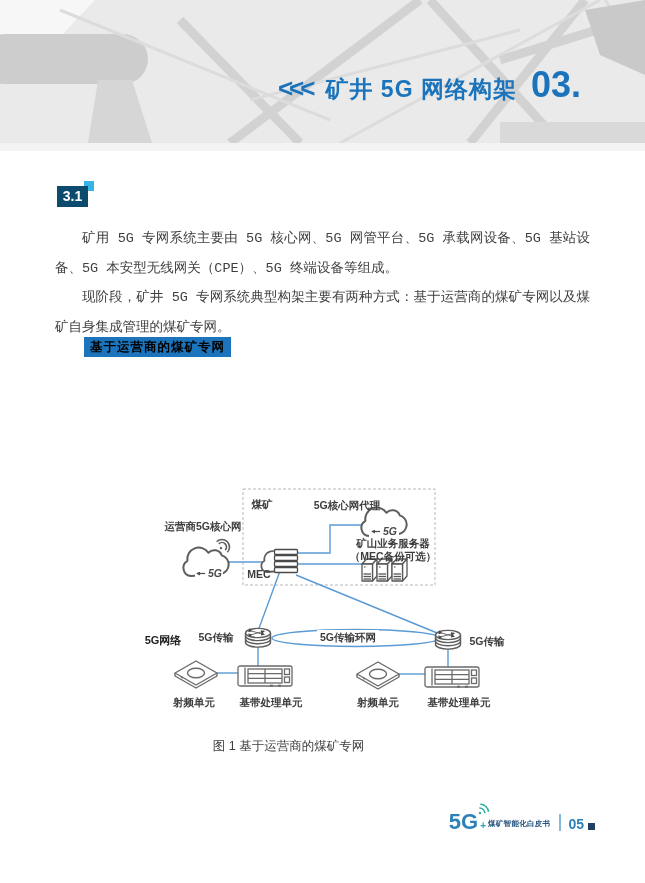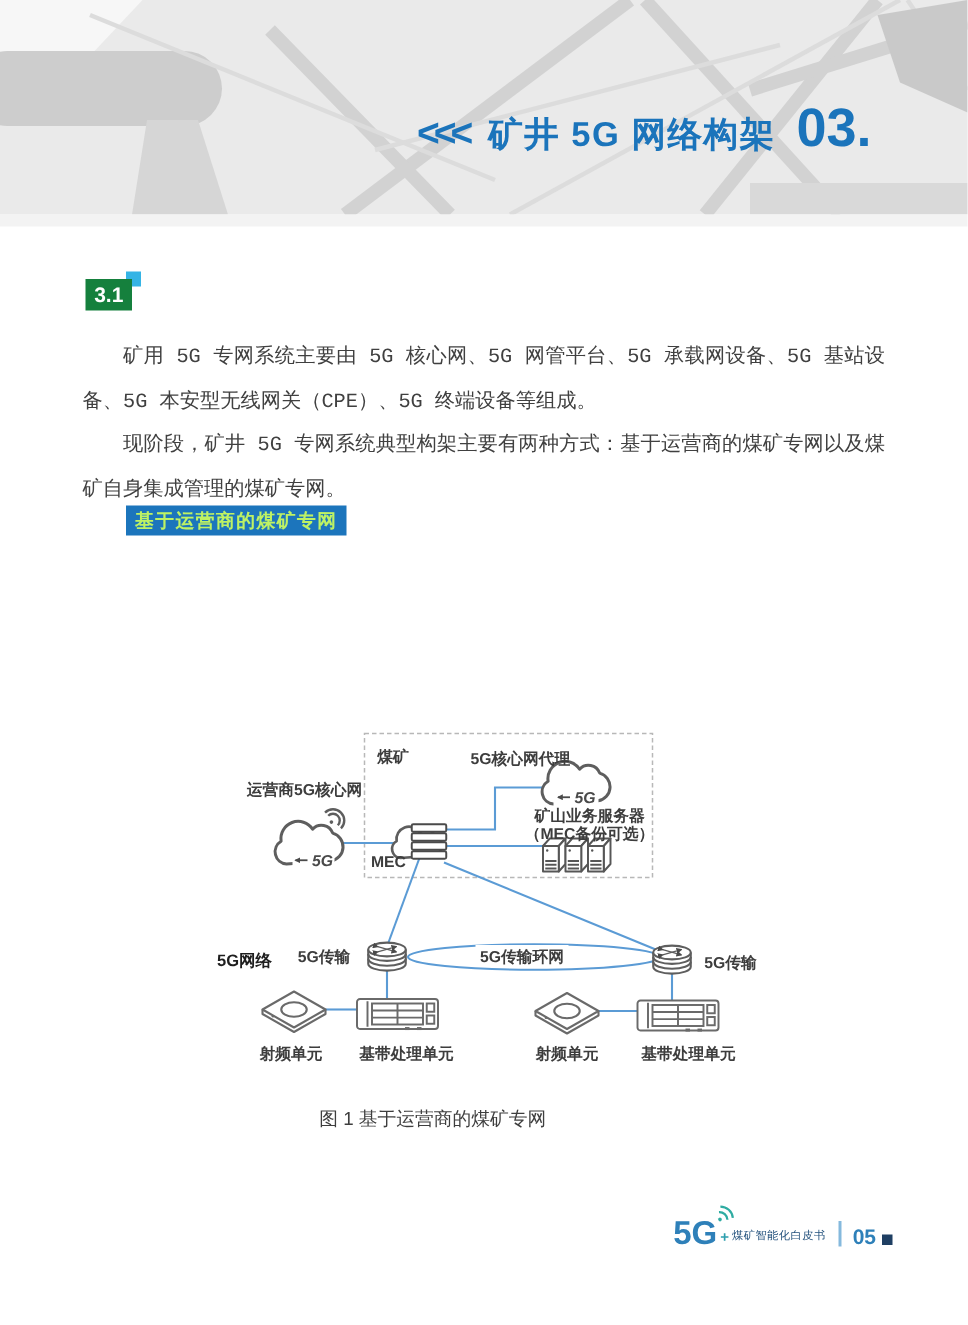--- a/index.html
+++ b/index.html
@@ -12,40 +12,40 @@
   .hero-art{position:absolute;top:0;left:0;}
   .hero-strip{position:absolute;top:143px;left:0;width:645px;height:8px;background:#f3f3f3;}
   .hero-title{position:absolute;top:64px;right:64px;display:flex;align-items:baseline;color:#1b74bb;}
   .chev{font-size:26px;font-weight:bold;letter-spacing:-4px;margin-right:14px;}
   .hero-title h1{font-size:23px;margin:0;font-weight:bold;letter-spacing:1px;color:#1b74bb;}
   .chapter{font-size:36px;font-weight:bold;margin-left:14px;}
   
   .section-head{position:absolute;top:186px;left:57px;display:flex;align-items:center;}
   .sec-num-wrap{position:relative;margin-right:13px;}
   .sec-accent{position:absolute;top:-5px;right:-6px;width:10px;height:10px;background:#35b4e5;z-index:0;}
-  .sec-num{position:relative;z-index:1;display:block;width:31px;height:21px;background:#15803d;color:#fff;
+  .sec-num{position:relative;z-index:1;display:block;width:31px;height:21px;background:#0c4a6e;color:#fff;
     font-size:14px;font-weight:bold;text-align:center;line-height:21px;}
   .section-head h2{font-size:15.5px;color:#1c4b7d;margin:0;font-weight:bold;letter-spacing:.5px;}
   
   .content{position:absolute;top:224px;left:55px;width:535px;}
   .body-para{margin:0;font-size:13.5px;line-height:29.5px;color:#404040;text-align:justify;text-indent:2em;font-family:Liberation Mono, monospace;}
-  .badge{display:table;margin:-5px 0 5px 29px;background:#1c75bc;color:#bef264;font-size:12.5px;
+  .badge{display:table;margin:-5px 0 5px 29px;background:#1c75bc;color:#000000;font-size:12.5px;
     font-weight:bold;height:20px;line-height:20px;padding:0 6px;letter-spacing:1px;}
   
   .diagram{position:absolute;top:483px;left:122px;margin:0;}
   .diagram svg text{font-family:"Liberation Sans","DejaVu Sans",sans-serif;font-size:10.5px;font-weight:600;fill:#3d3d3d;}
   .diagram svg text.dbold{font-size:11px;font-weight:bold;fill:#1e1e1e;}
   .diagram svg text.gtext{font-size:10.5px;font-style:italic;font-weight:bold;fill:#4a4a4a;}
   .caption{position:absolute;top:738px;left:0;width:577px;text-align:center;font-size:12.5px;color:#3e3e3e;}
   
   .pfooter{position:absolute;top:812px;right:50px;display:flex;align-items:flex-end;}
   .logo5g{position:relative;color:#2e80b9;font-size:22px;font-weight:bold;line-height:20px;}
   .logo-sig{position:absolute;top:-9px;right:-13px;}
   .plus{color:#2e9fae;font-size:10px;font-weight:bold;margin:0 2px 1px 2px;}
-  .book-title{color:#24527d;font-size:7.5px;font-weight:normal;margin-bottom:3px;letter-spacing:.3px;}
+  .book-title{color:#24527d;font-size:7.5px;font-weight:bold;margin-bottom:3px;letter-spacing:.3px;}
   .fdiv{width:2px;height:17px;background:#85b9dd;margin:0 7px 1px 9px;}
   .pageno{color:#2e80b9;font-size:14px;font-weight:bold;line-height:16px;}
   .fsq{width:7px;height:7px;background:#1f3f63;margin:0 0 2px 4px;}
 </style>
 </head>
 <body>
 
 <header class="hero">
   <svg class="hero-art" width="645" height="143" viewBox="0 0 645 143">
     <rect x="0" y="0" width="645" height="143" fill="#eaeaea"></rect>

